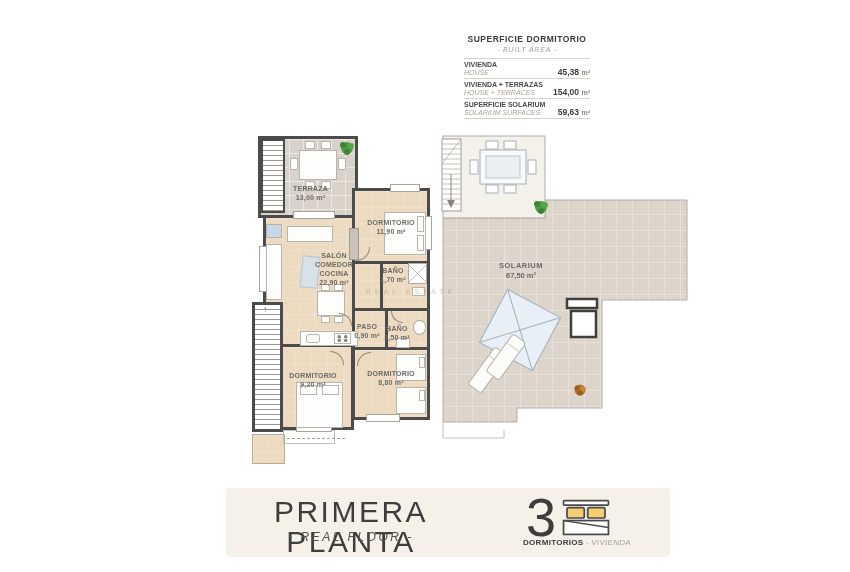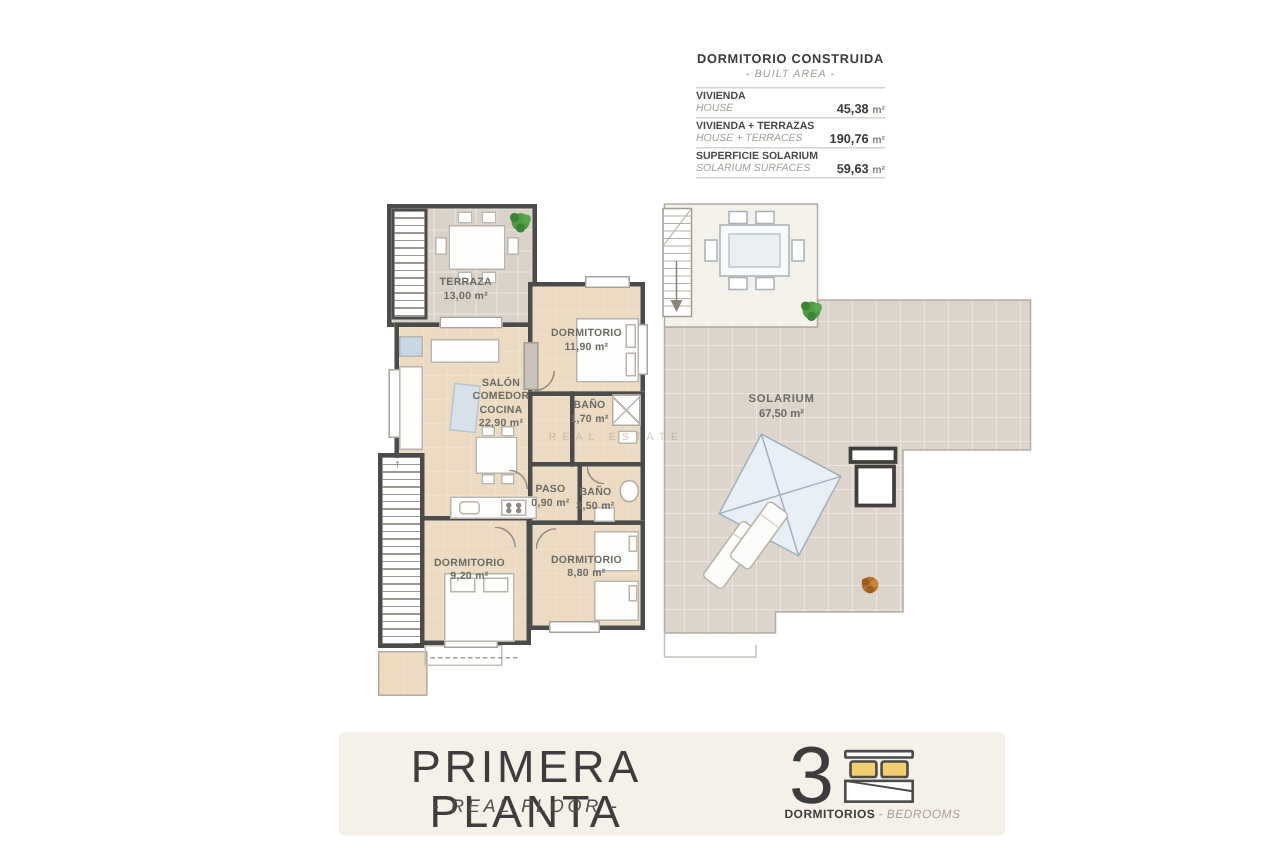--- a/index.html
+++ b/index.html
@@ -74,36 +74,36 @@
     font-size:8px;color:#3d3d3d;white-space:nowrap;}
   .bed-label .bl1{font-weight:bold;letter-spacing:.3px;margin-left:11px;}
   .bed-label .bl2{font-style:italic;color:#a8a29a;letter-spacing:.3px;}
 </style>
 </head>
 <body>
 
 <div class="page">
 
   <div class="legend">
-    <div class="legend-title">DORMITORIO CONSTRUIDA</div>
+    <div class="legend-title">SUPERFICIE DORMITORIO</div>
     <div class="legend-sub">- BUILT AREA -</div>
     <div class="legend-rows">
       <div class="legend-row">
         <div class="lr-label">
           <div>VIVIENDA</div>
           <div class="lr-sub">HOUSE</div>
         </div>
         <div class="lr-val"><span>45,38</span> <span class="lr-unit">m²</span></div>
       </div>
       <div class="legend-row">
         <div class="lr-label">
           <div>VIVIENDA + TERRAZAS</div>
           <div class="lr-sub">HOUSE + TERRACES</div>
         </div>
-        <div class="lr-val"><span>190,76</span> <span class="lr-unit">m²</span></div>
+        <div class="lr-val"><span>154,00</span> <span class="lr-unit">m²</span></div>
       </div>
       <div class="legend-row">
         <div class="lr-label">
           <div>SUPERFICIE SOLARIUM</div>
           <div class="lr-sub">SOLARIUM SURFACES</div>
         </div>
         <div class="lr-val"><span>59,63</span> <span class="lr-unit">m²</span></div>
       </div>
     </div>
   </div>
@@ -301,17 +301,17 @@
     <div class="bed-count">3</div>
     <svg class="bed-icon" width="52" height="38" viewBox="0 0 60 44">
       <rect x="4" y="2" width="52" height="5" rx="1" fill="#ffffff" stroke="#4a4a4a" stroke-width="2"></rect>
       <rect x="8" y="10" width="20" height="12" rx="2" fill="#f3cf72" stroke="#4a4a4a" stroke-width="2"></rect>
       <rect x="32" y="10" width="20" height="12" rx="2" fill="#f3cf72" stroke="#4a4a4a" stroke-width="2"></rect>
       <rect x="4" y="25" width="52" height="16" fill="#ffffff" stroke="#4a4a4a" stroke-width="2"></rect>
       <line x1="4" y1="25" x2="56" y2="33" stroke="#4a4a4a" stroke-width="1.5"></line>
     </svg>
     <div class="bed-label">
       <span class="bl1">DORMITORIOS</span>
-      <span class="bl2">- BEDROOMS</span>
+      <span class="bl2">- VIVIENDA</span>
     </div>
   </div>
 
 </div>
 
 </body></html>

